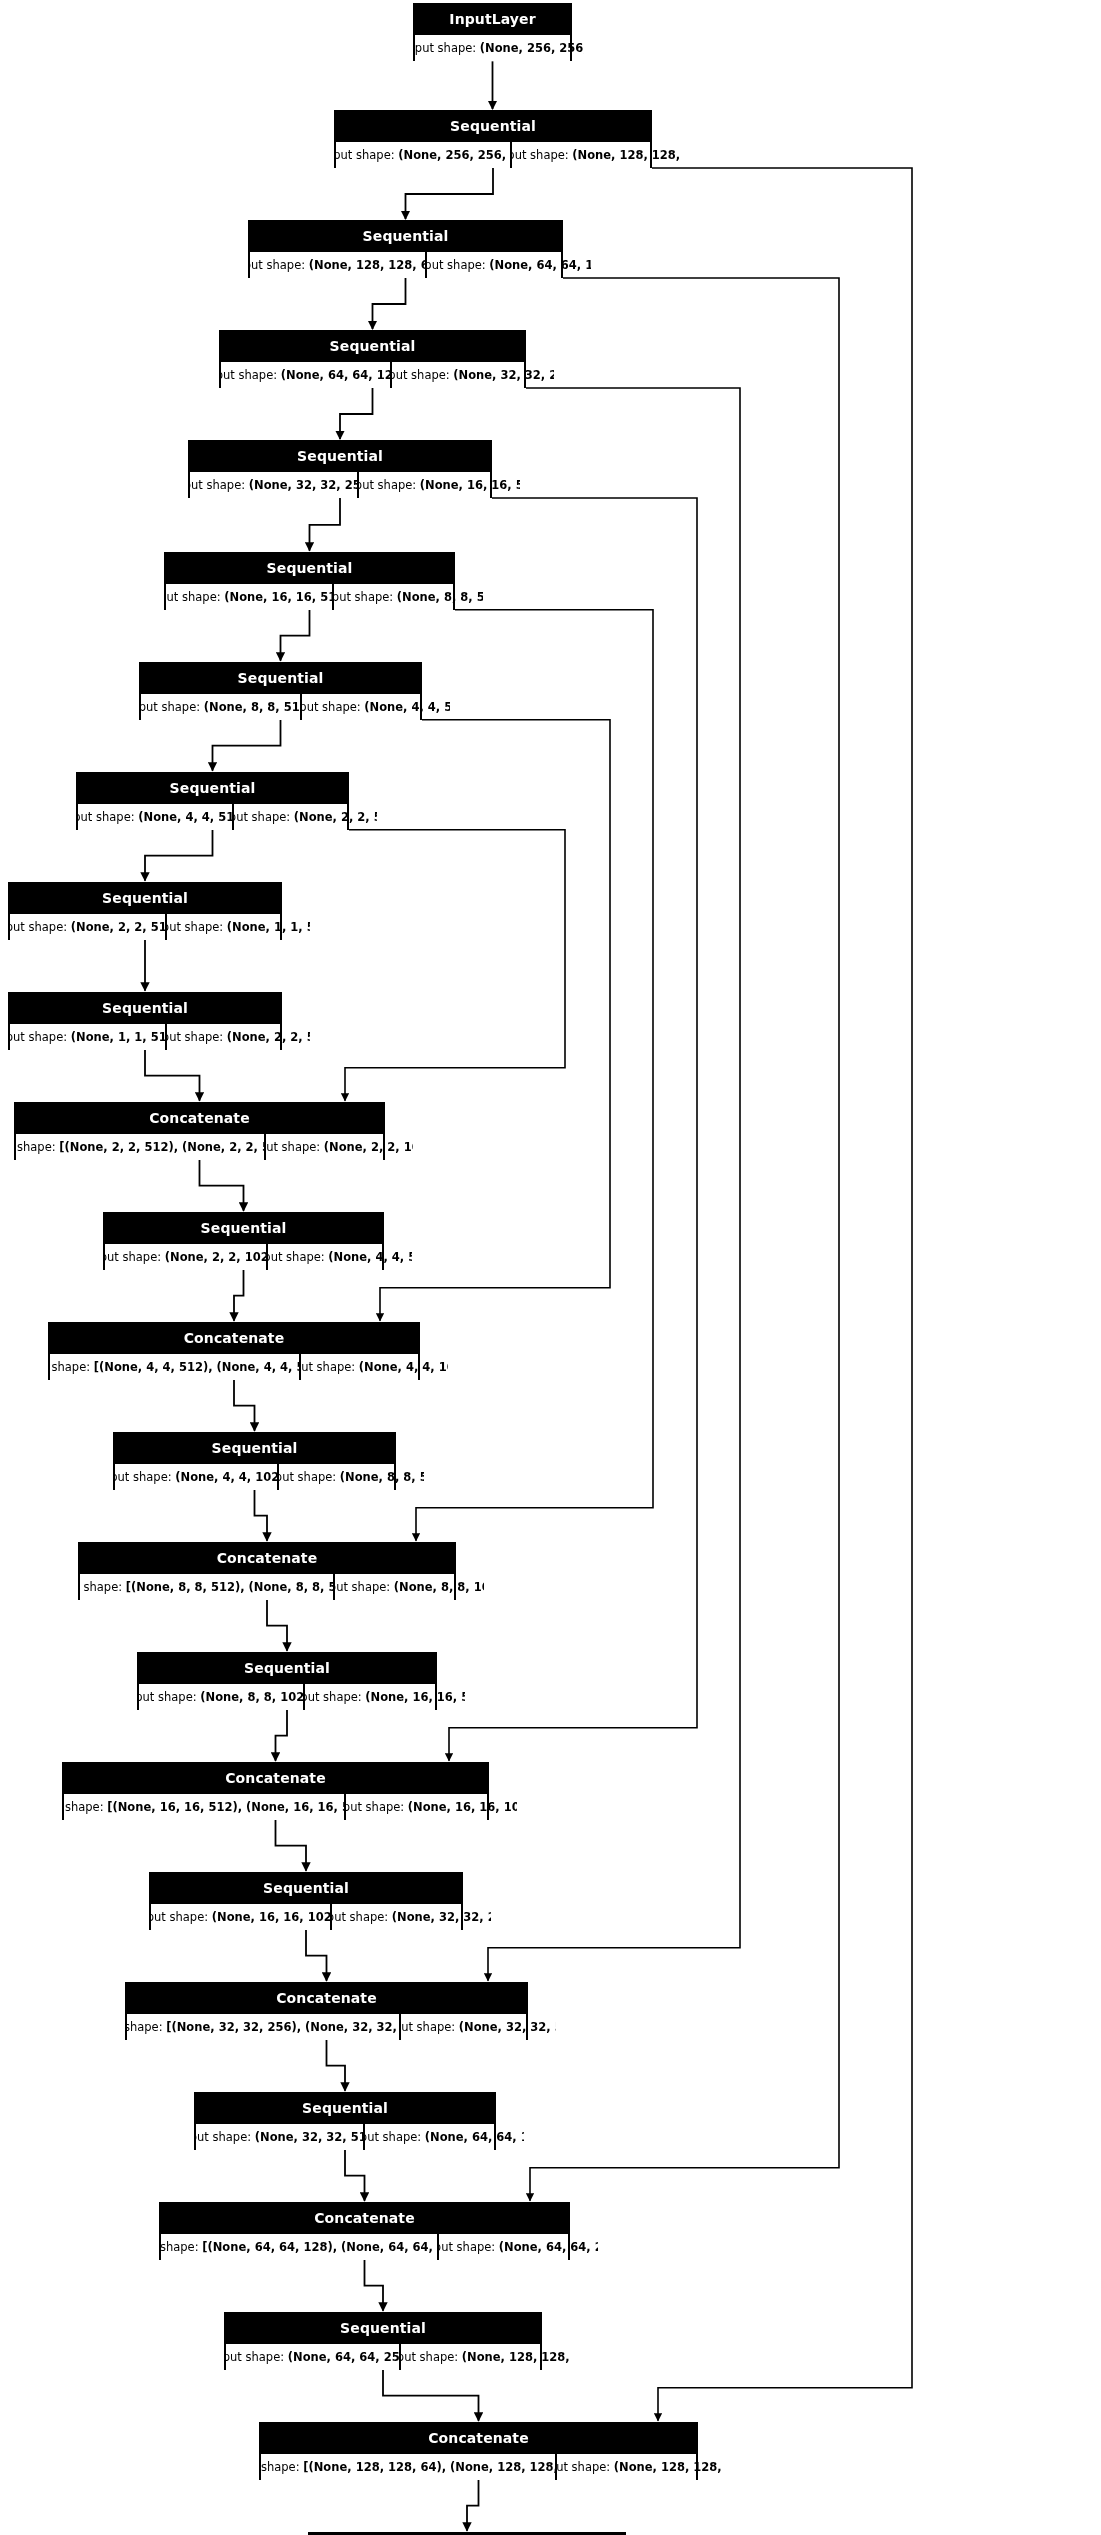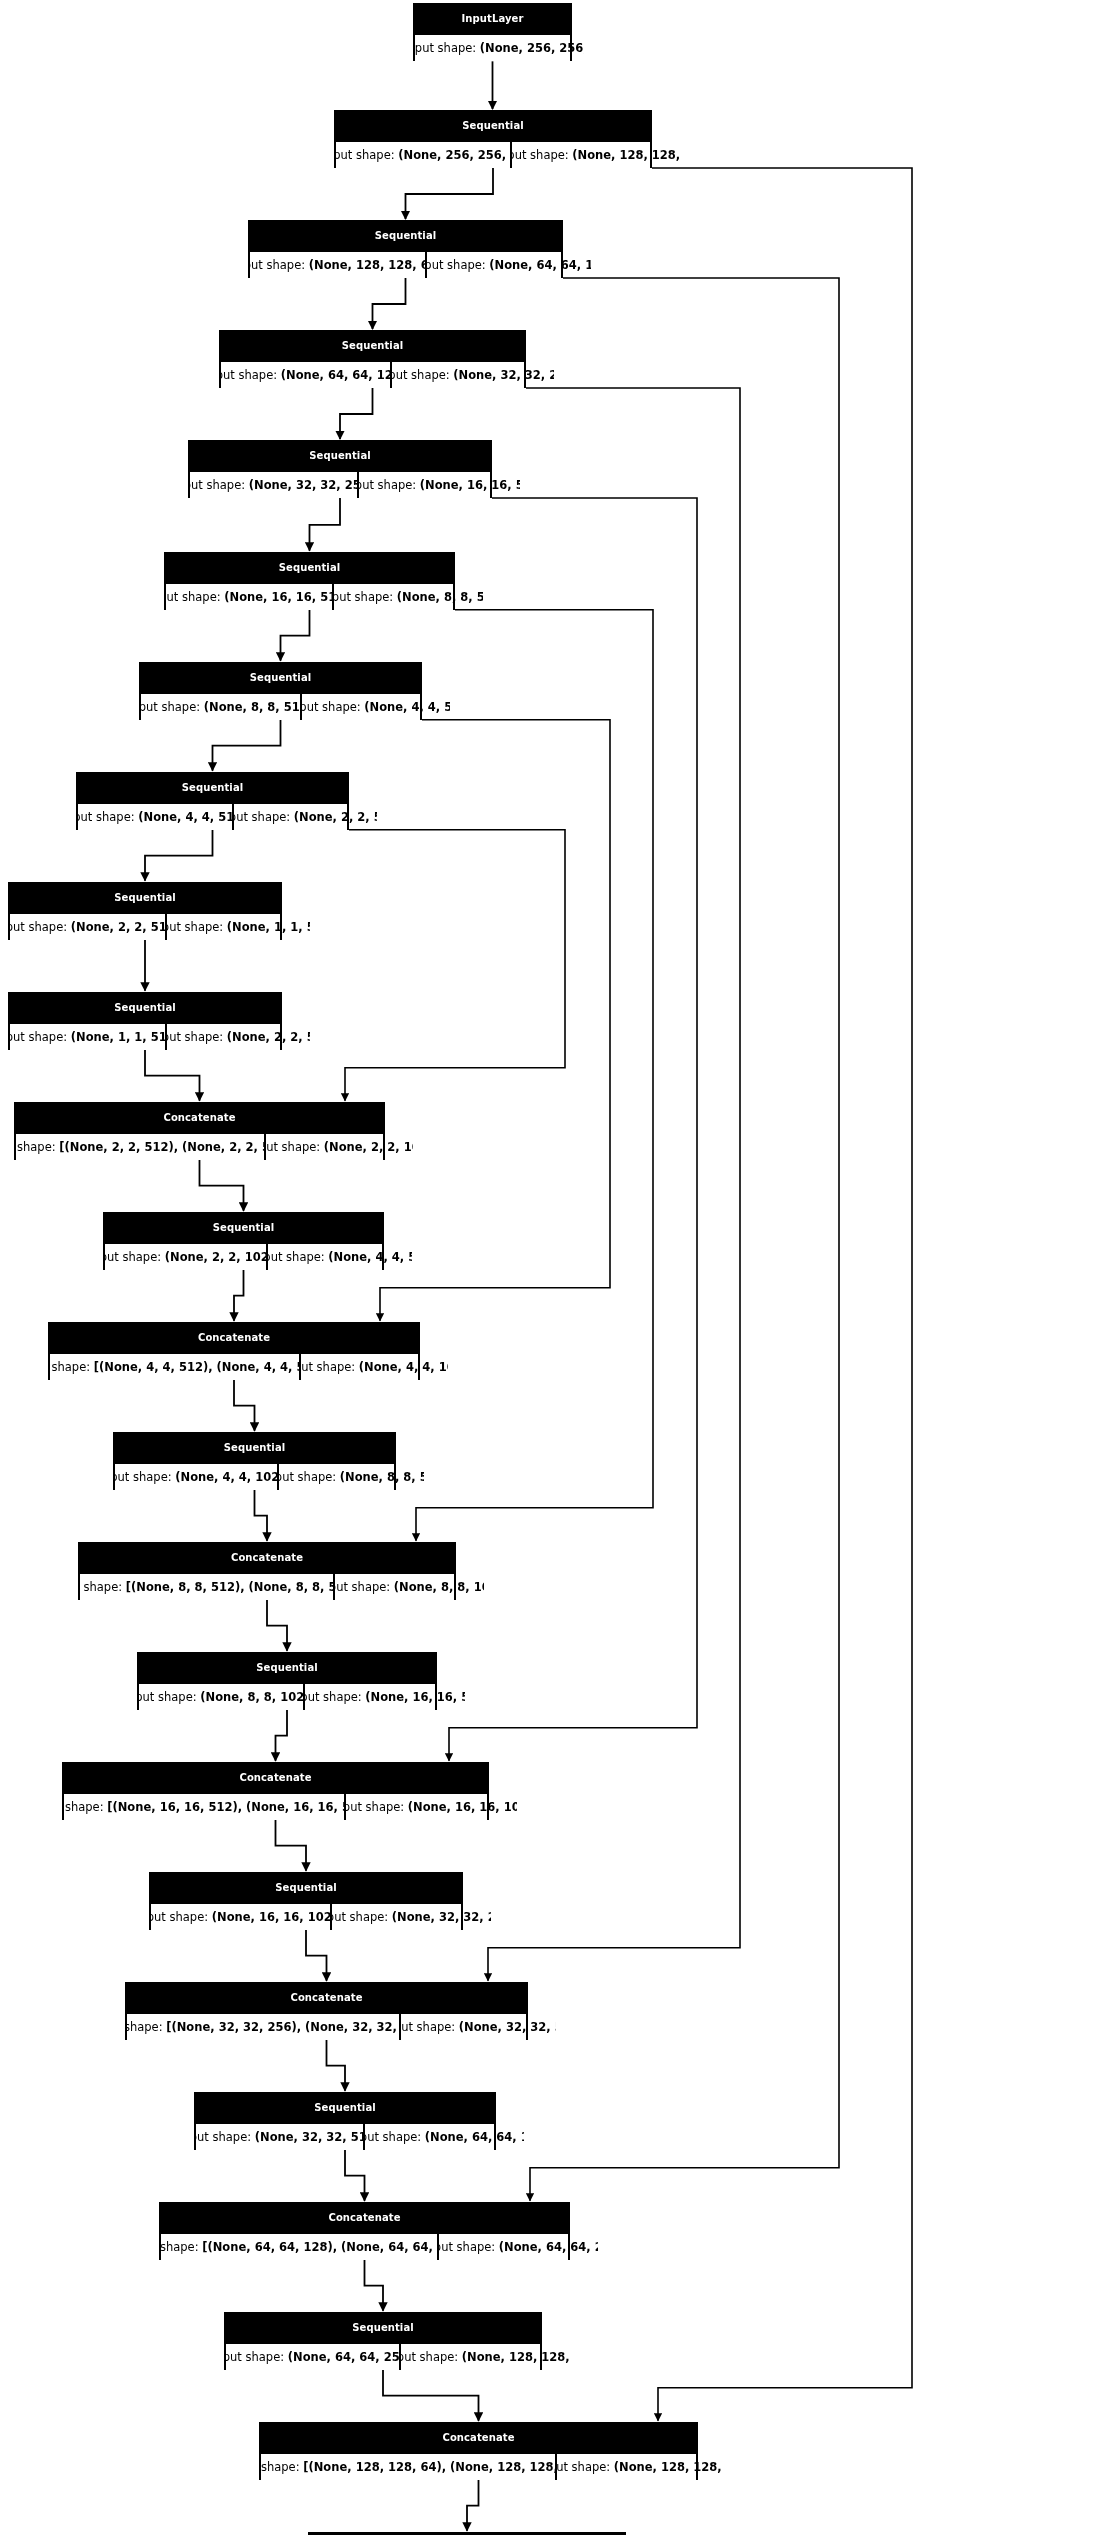--- a/index.html
+++ b/index.html
@@ -1,20 +1,20 @@
 <!DOCTYPE html>
 <html><head>
 <meta charset="utf-8">
 <style>
   html,body{margin:0;padding:0;background:#ffffff;}
   body{font-family:"DejaVu Sans","Liberation Sans",sans-serif;}
   #canvas{position:relative;width:1101px;height:2535px;background:#fff;overflow:hidden;}
   svg#edges{position:absolute;left:0;top:0;width:1101px;height:2535px;pointer-events:none;}
   .node{position:absolute;box-sizing:border-box;border:2px solid #000;background:#fff;}
-  .node .title{background:#000;color:#fff;text-align:center;font-weight:bold;font-size:10px;
+  .node .title{background:#000;color:#fff;text-align:center;font-weight:bold;font-size:14px;
                 line-height:28px;height:28px;letter-spacing:.1px;}
   .node .shapes{display:flex;height:26px;background:#fff;border-top:2px solid #000;}
   .node .cell{flex:0 0 auto;display:flex;align-items:center;justify-content:center;
               font-size:11.5px;color:#000;padding:0 7px;white-space:nowrap;overflow:hidden;}
   .node .cell.in{border-right:2px solid #000;}
   .node .cell b{font-weight:bold;}
   .node .lbl{font-weight:normal;}
 </style>
 </head>
 <body>

